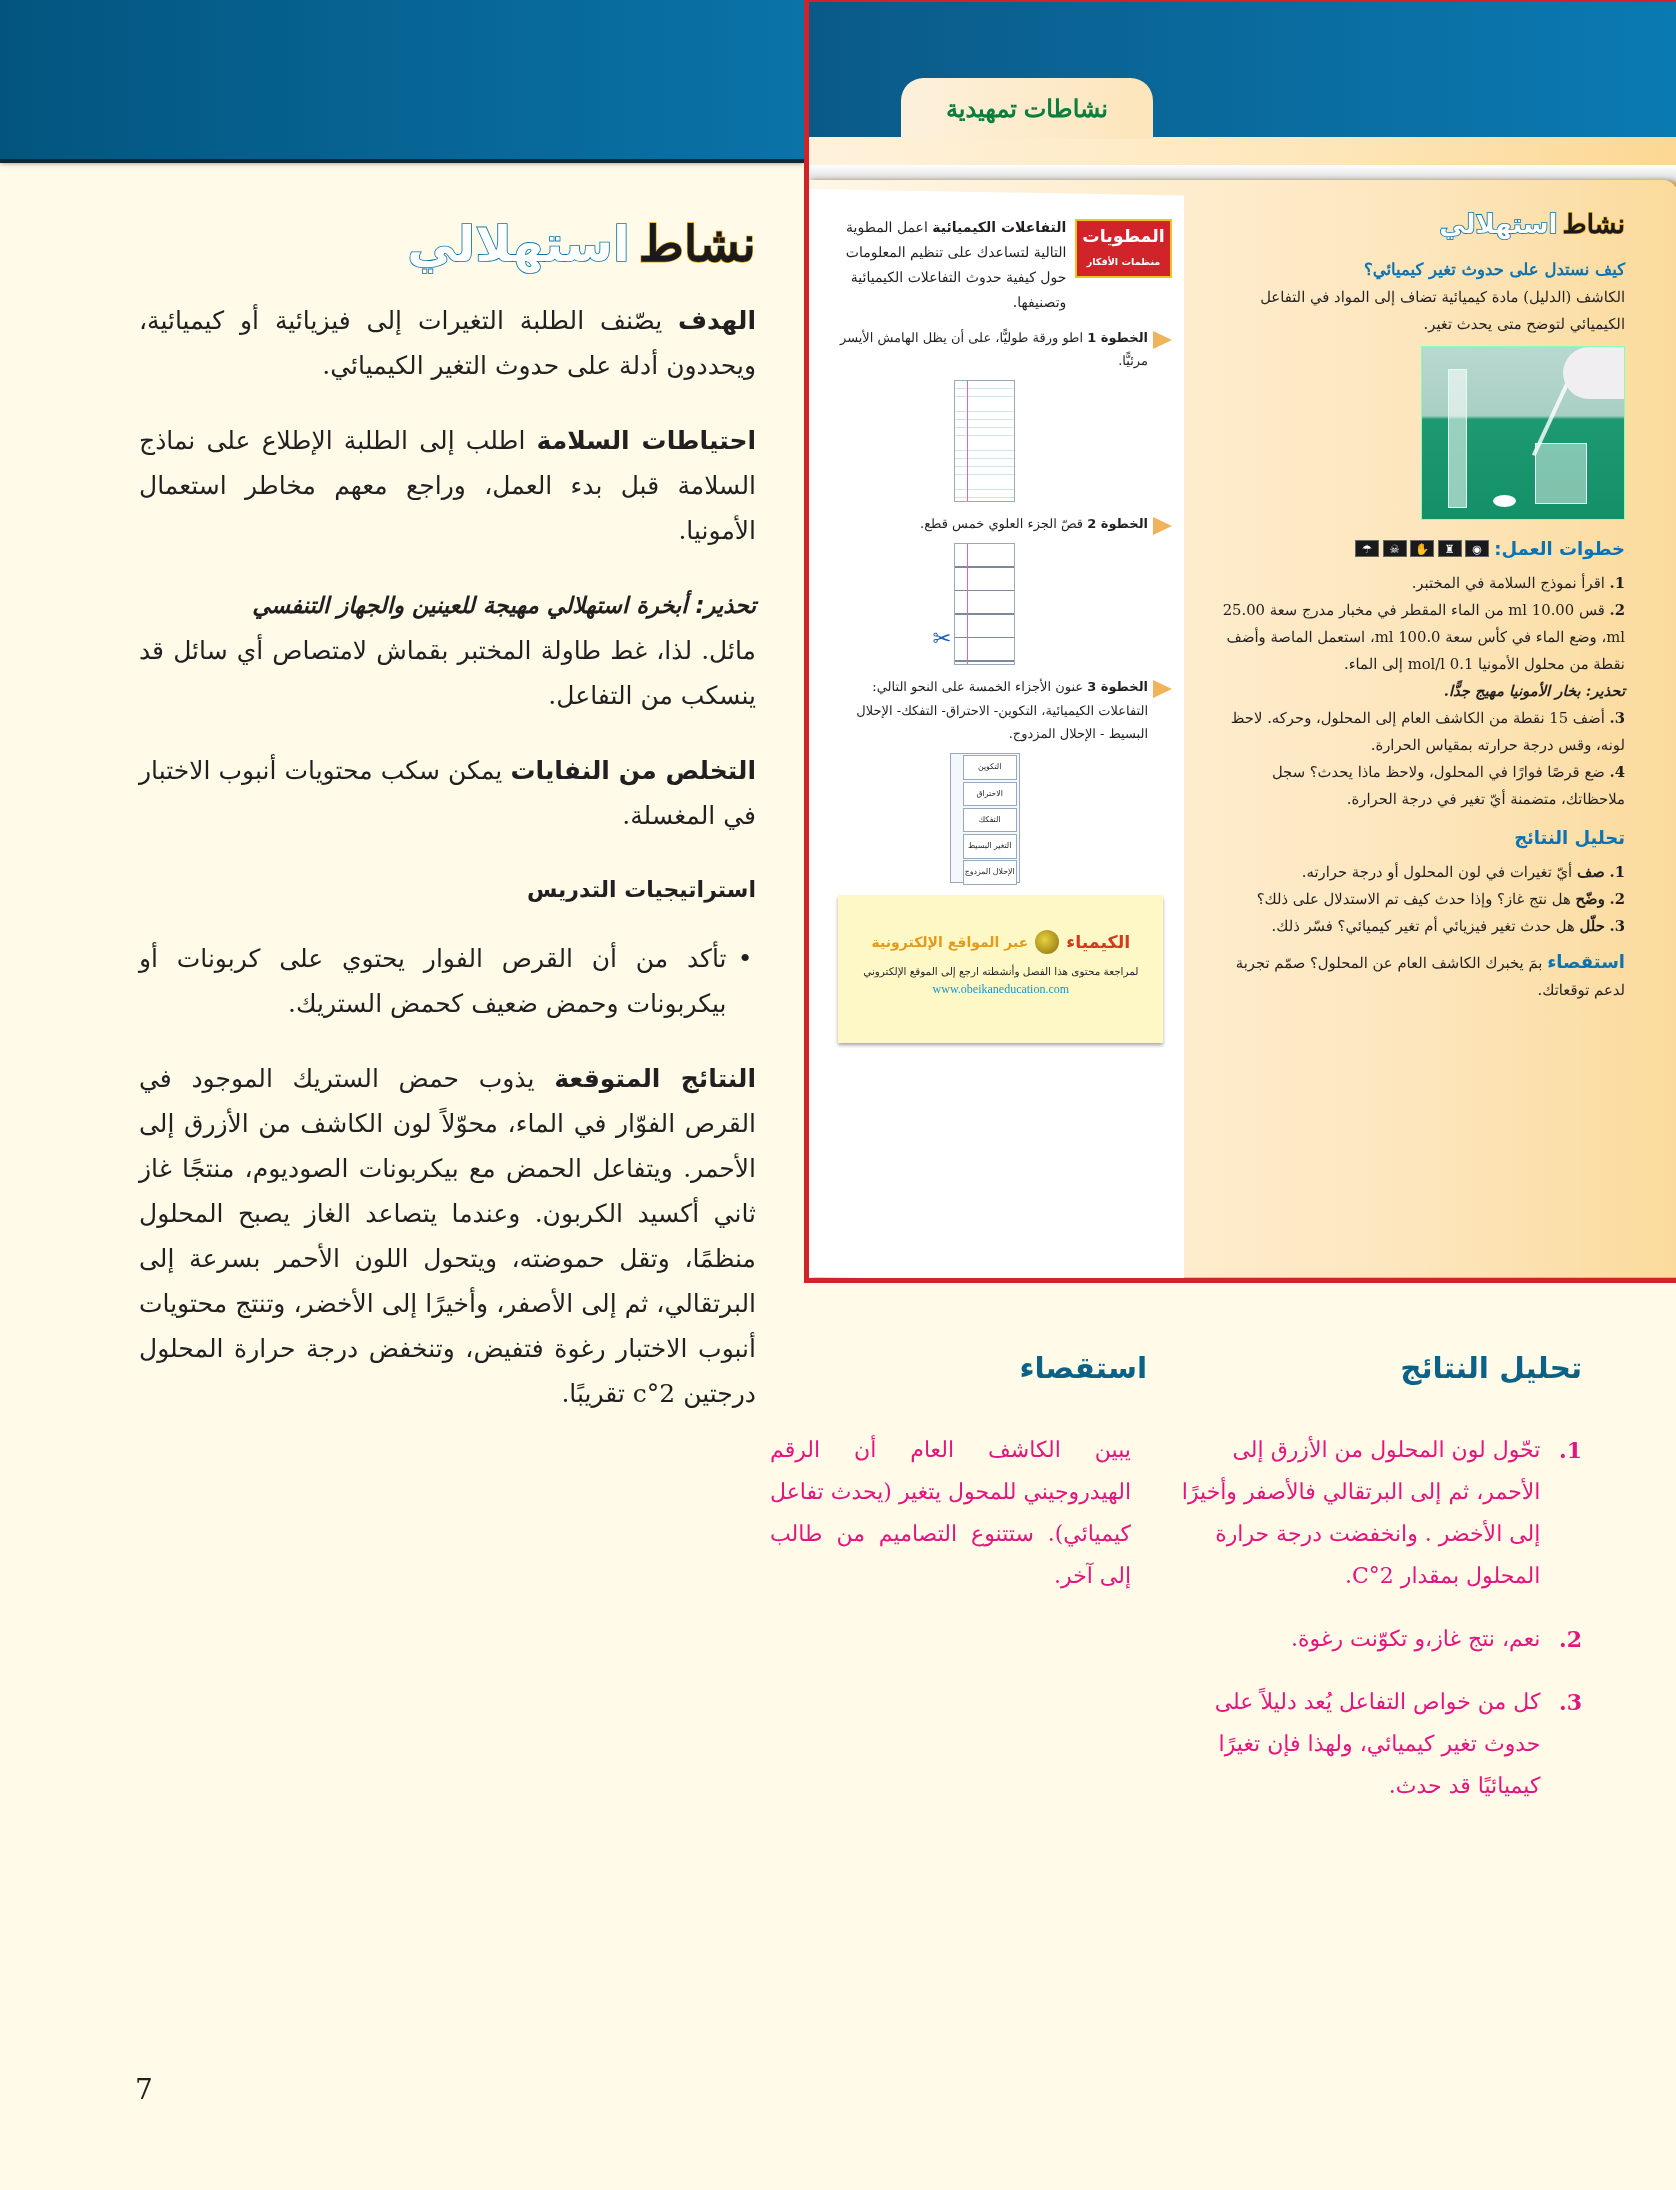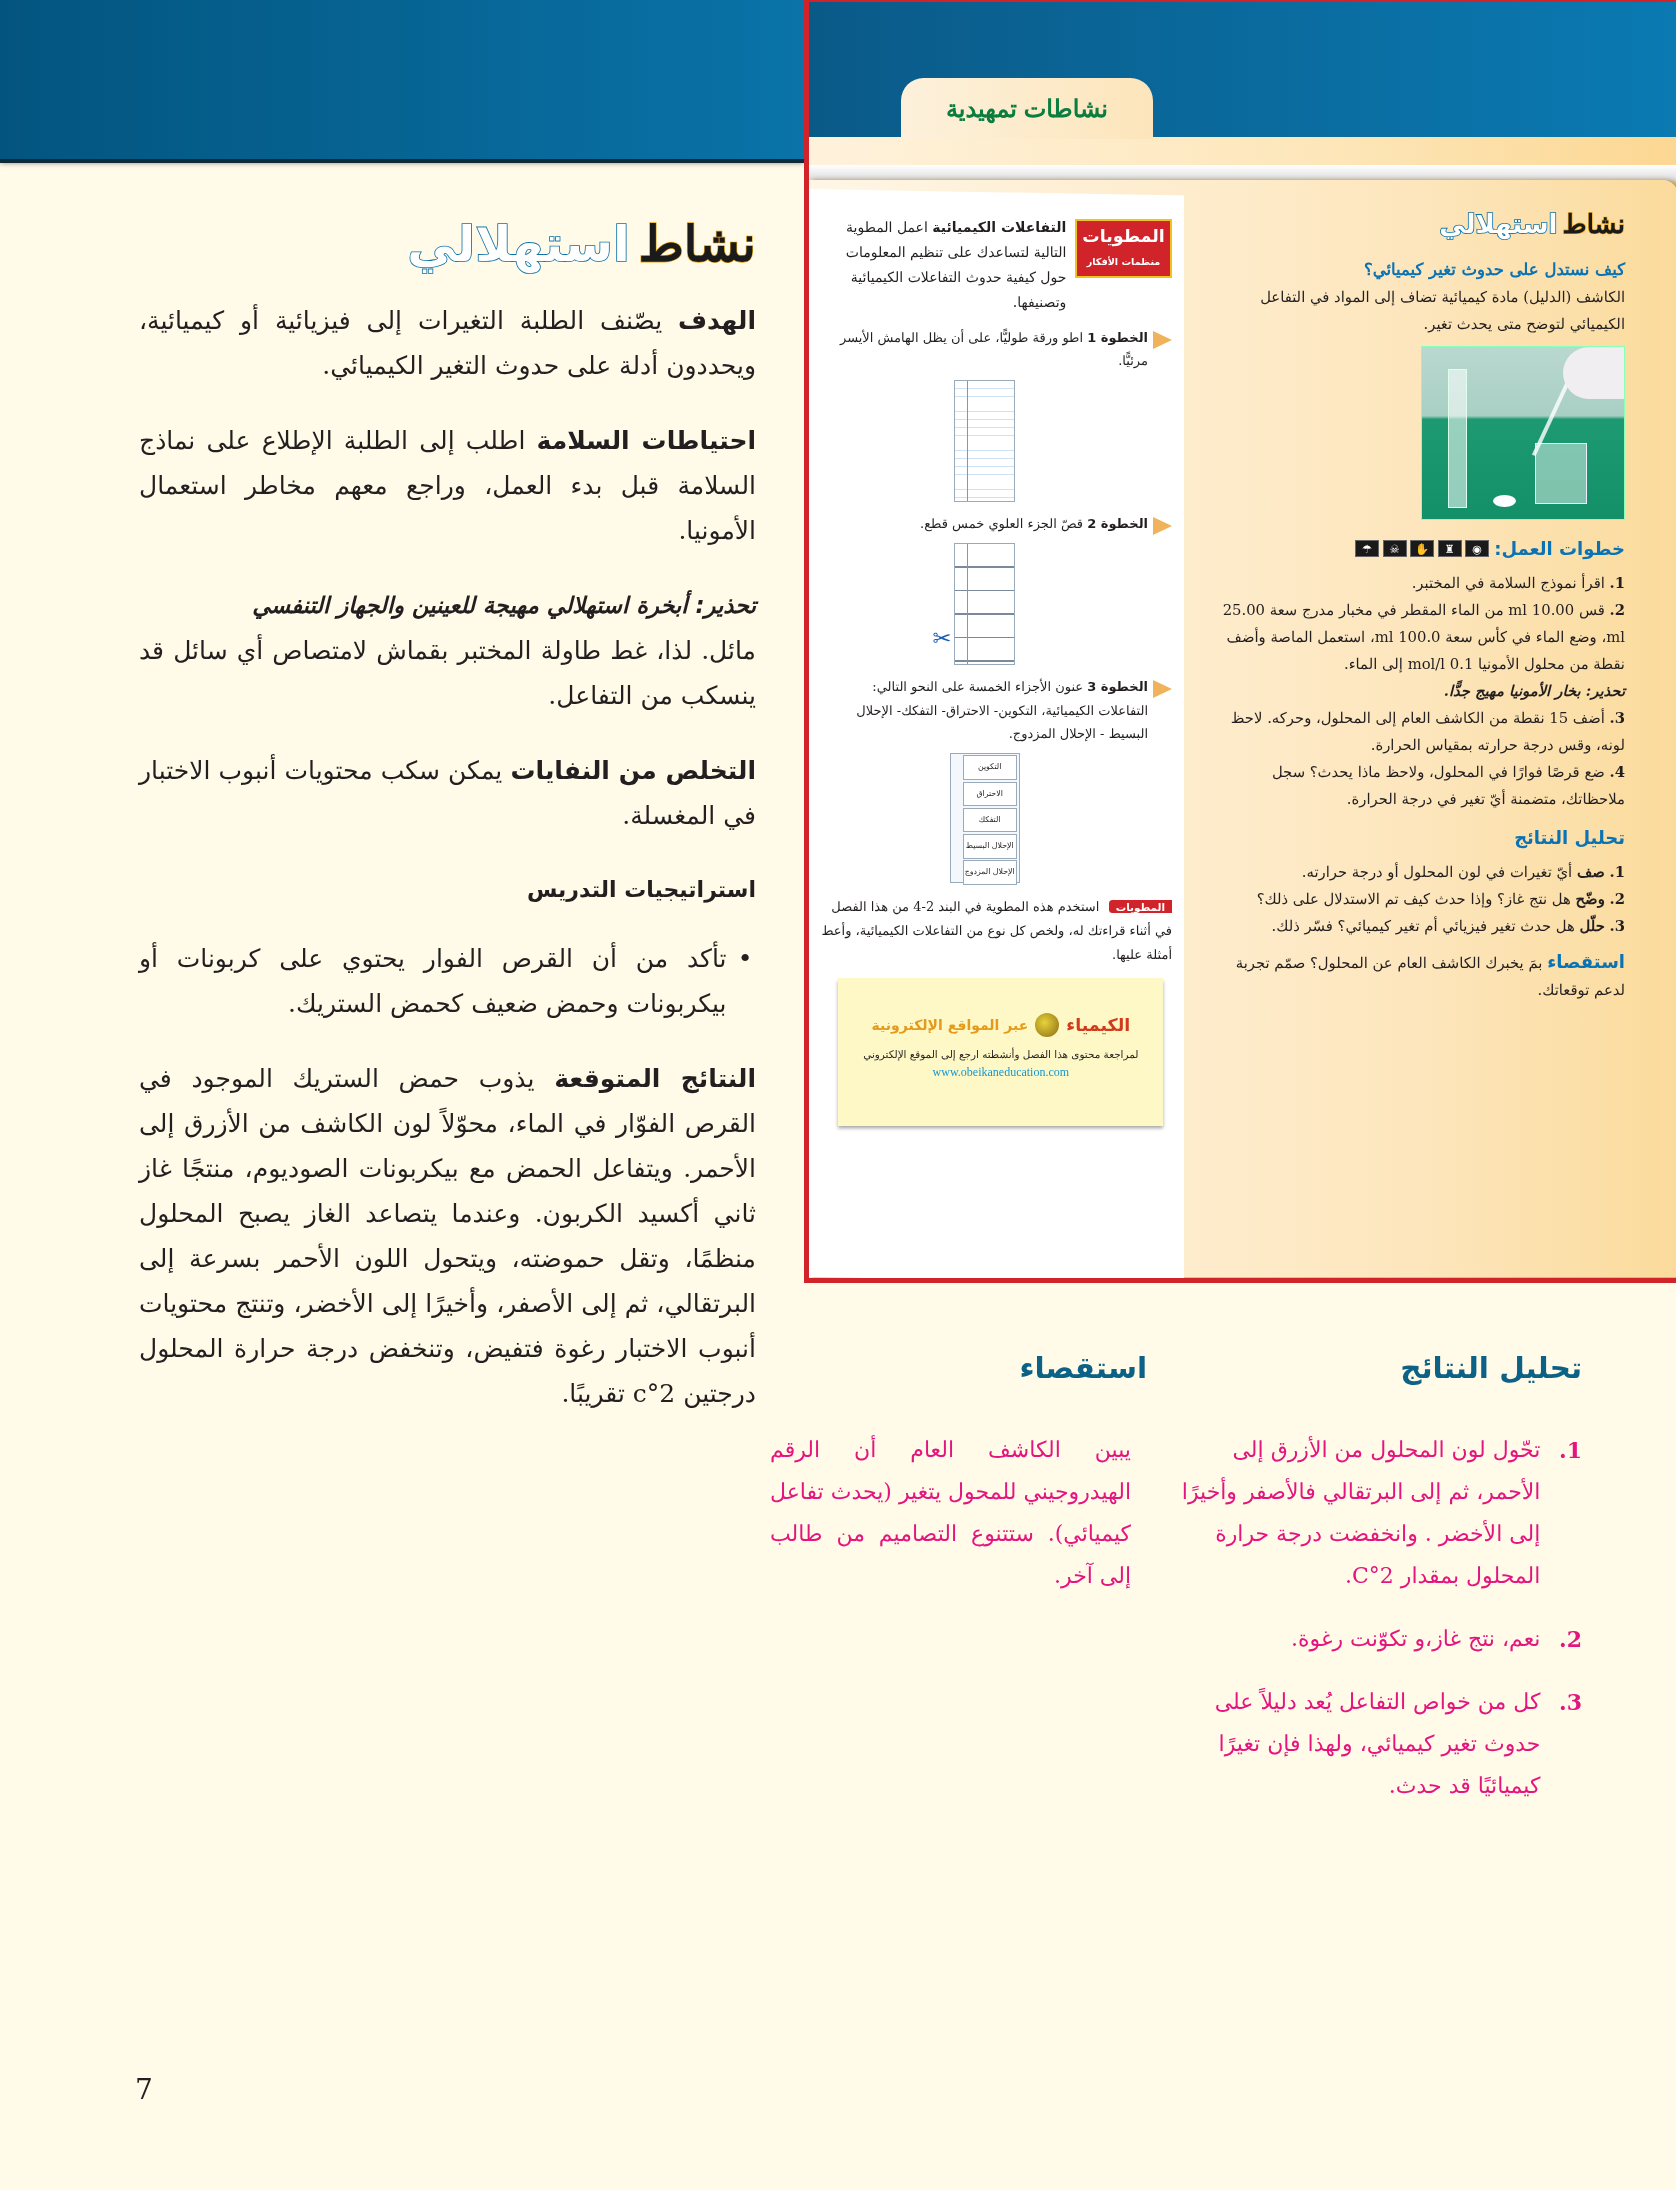--- a/index.html
+++ b/index.html
@@ -213,29 +213,25 @@
     </div>
 
     <div class="fold-step">
       <span class="tri"></span>
       <b>الخطوة 3</b>
       <span>عنون الأجزاء الخمسة على النحو التالي: التفاعلات الكيميائية، التكوين- الاحتراق- التفكك- الإحلال البسيط - الإحلال المزدوج.</span>
       <div class="tabs-paper">
         <span>التكوين</span>
         <span>الاحتراق</span>
         <span>التفكك</span>
-        <span>الإحلال البسيط</span>
+        <span>التغير البسيط</span>
         <span>الإحلال المزدوج</span>
       </div>
     </div>
 
-    <div class="fold-note">
-      <span class="pill">المطويات</span>
-      <span>استخدم هذه المطوية في البند 2-4 من هذا الفصل في أثناء قراءتك له، ولخص كل نوع من التفاعلات الكيميائية، وأعط أمثلة عليها.</span>
-    </div>
 
     <div class="web-box">
       <div class="web-title">
         <span class="w1">الكيمياء</span>
         <span class="globe"></span>
         <span class="w2">عبر المواقع الإلكترونية</span>
       </div>
       <div class="web-text">لمراجعة محتوى هذا الفصل وأنشطته ارجع إلى الموقع الإلكتروني</div>
       <div class="web-url">www.obeikaneducation.com</div>
     </div>

